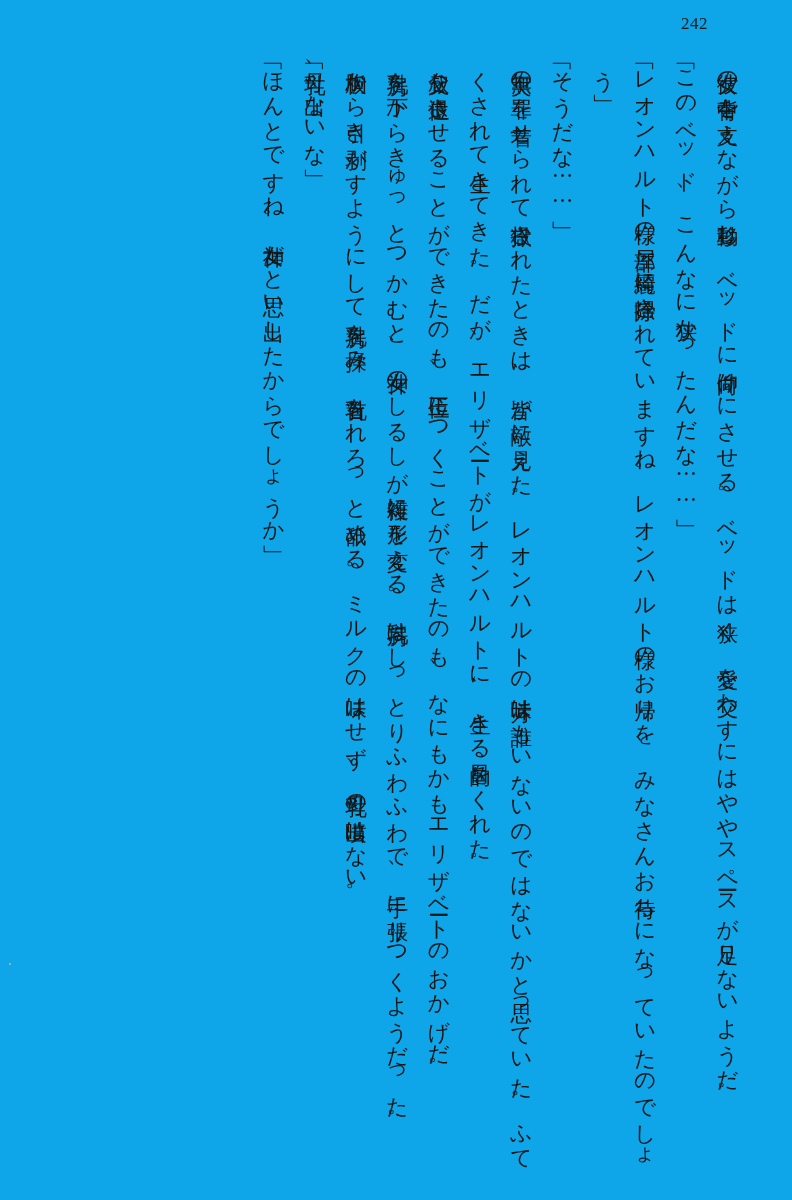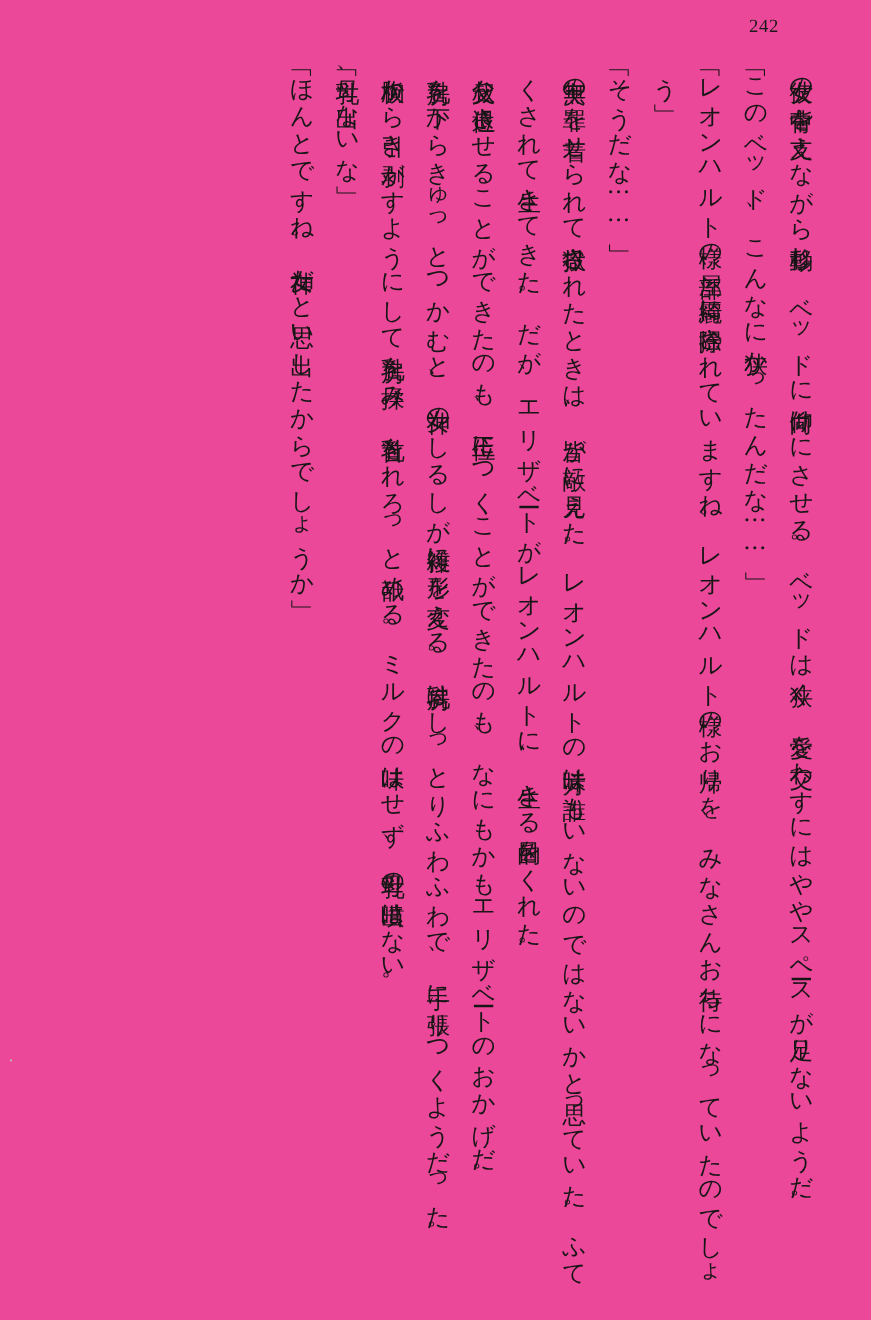--- a/index.html
+++ b/index.html
@@ -12,21 +12,21 @@
     background: #ffffff;
     font-family: "Liberation Serif", "DejaVu Serif", serif;
     color: #1a1a1a;
     overflow: hidden;
   }
   .page {
     position: relative;
     width: 792px;
     height: 1200px;
     box-sizing: border-box;
-    background: #ec4899;
+    background: #0ea5e9;
   }
   .page-number {
     position: absolute;
     top: 14px;
     right: 84px;
     font-size: 17px;
     font-family: "Liberation Serif", "DejaVu Serif", serif;
     letter-spacing: 0.5px;
     color: #1a1a1a;
   }

